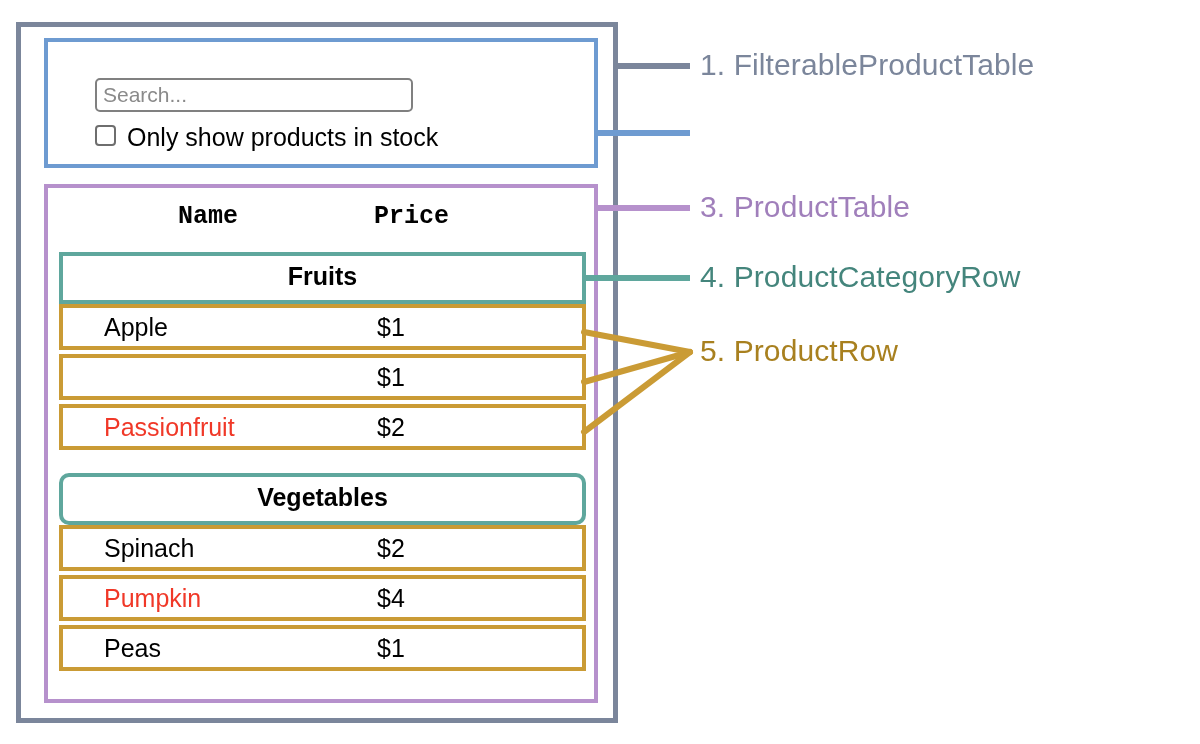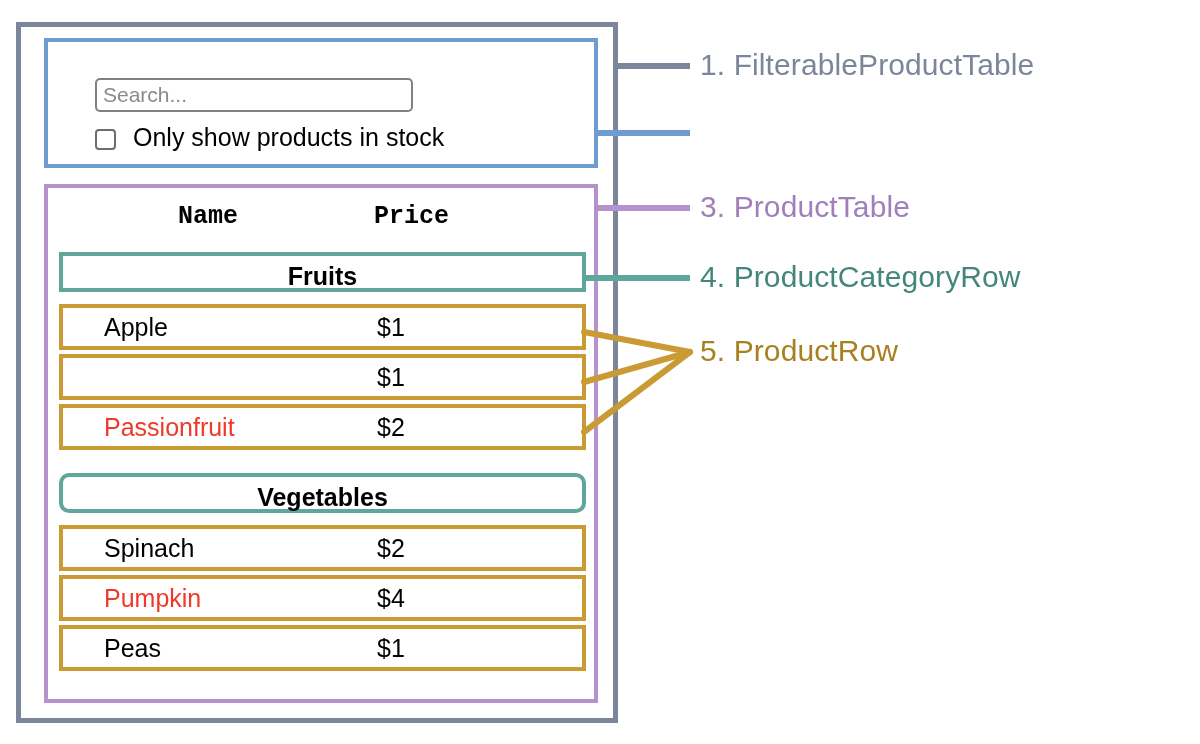--- a/index.html
+++ b/index.html
@@ -60,22 +60,22 @@
   }
   #search-input::placeholder {
     color: #8a8a8a;
     opacity: 1;
   }
   #stock-row {
     position: absolute;
     left: 47px;
     top: 83px;
     display: flex;
-    align-items: flex-end;
-    gap: 17px;
+    align-items: flex-start;
+    gap: 11px;
   }
   #stock-checkbox {
     width: 21px;
     height: 21px;
     border: 2px solid #6e6e6e;
     border-radius: 4px;
     background: #ffffff;
     box-sizing: border-box;
     display: block;
     flex: 0 0 auto;
@@ -114,21 +114,21 @@
     top: 4px;
     font-family: Liberation Mono, monospace;
   }
   .th.name { left: 120px; }
   .th.price { left: 316px; }
 
   .cat-row {
     position: absolute;
     left: 11px;
     width: 527px;
-    height: 40px;
+    height: 52px;
     border: 4px solid #5fa79d;
     box-sizing: border-box;
     background: #ffffff;
   }
   .cat-row .cat-label {
     position: absolute;
     left: 0;
     right: 0;
     top: 6px;
     text-align: center;

